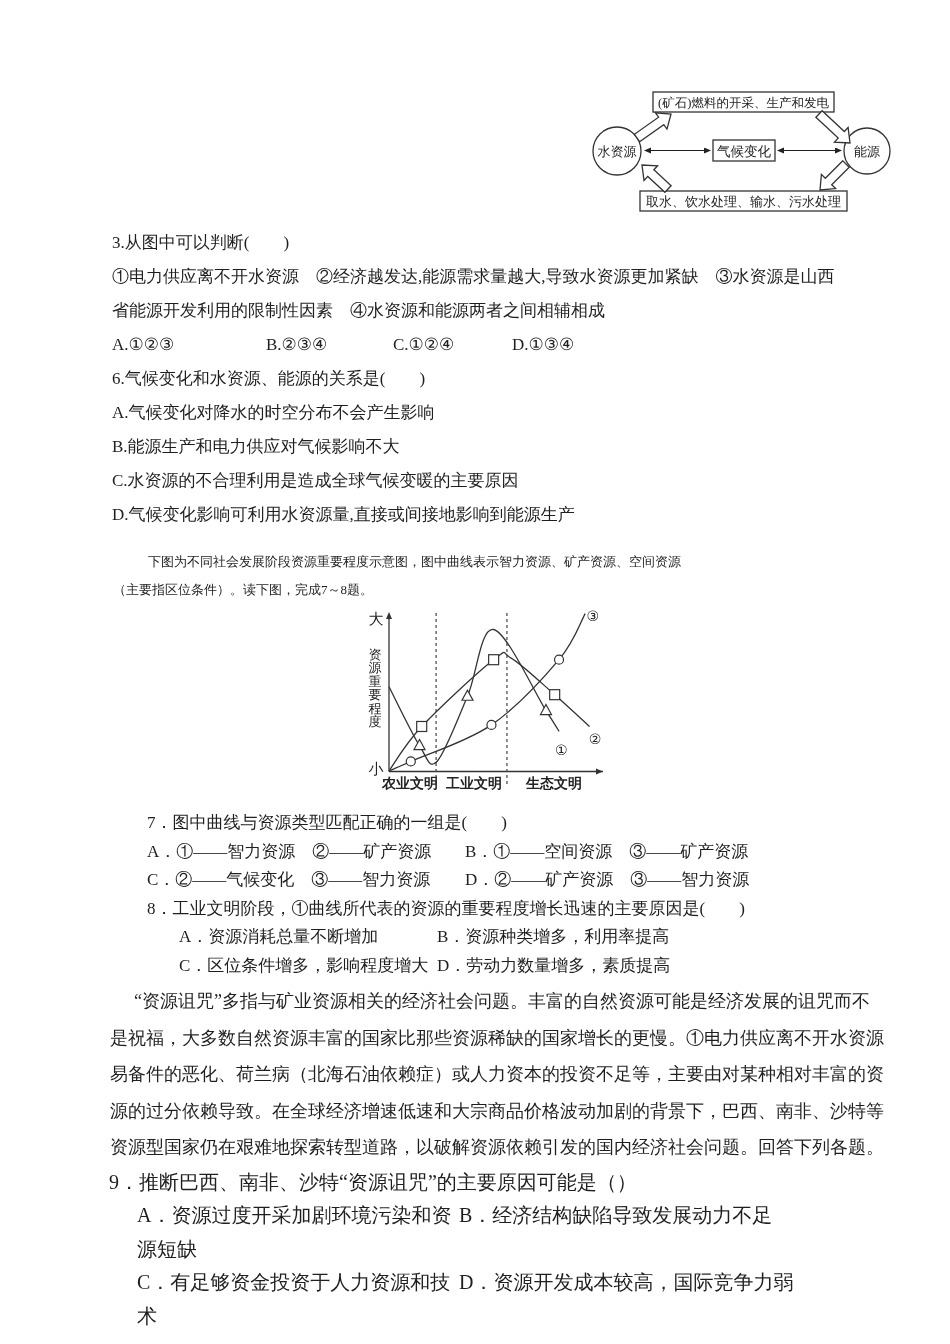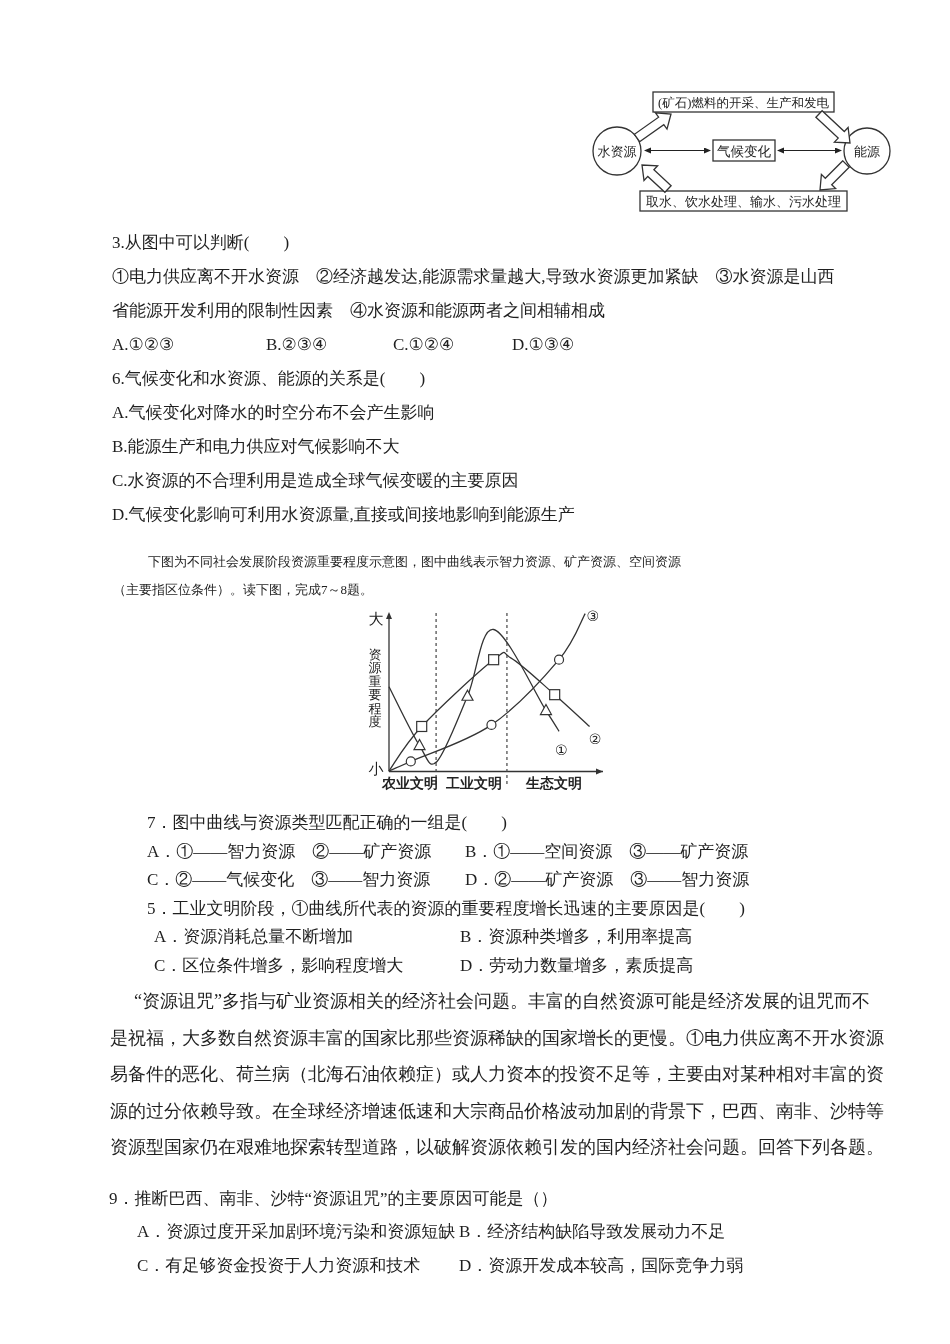--- a/index.html
+++ b/index.html
@@ -16,25 +16,25 @@
   .q56 .opt0{display:inline-block;width:154px;}
   .q56 .opt1{display:inline-block;width:127px;}
   .q56 .opt2{display:inline-block;width:119px;}
   .intro{margin-top:16px;font-size:13px;line-height:28px;}
   .intro .l1{margin-left:38px;}
   .intro .l2{margin-left:3px;}
   .chart-wrap{margin-left:255px;margin-top:0;}
   .q78{margin-left:37px;margin-top:5px;font-size:17px;line-height:28.5px;}
   .q78 .row{display:flex;}
   .q78 .colA{display:inline-block;width:318px;}
-  .q78 .q8opts{margin-left:7px;gap:48px;}
+  .q78 .q8opts{margin-left:32px;}
   .q78 .q8colA{display:inline-block;width:258px;}
   .passage{margin-top:3px;font-size:18px;line-height:36.6px;}
   .passage .first{text-indent:24px;}
-  .q9{margin-top:16px;font-size:17px;line-height:33.5px;}
+  .q9{margin-top:0;font-size:20px;line-height:33.5px;}
   .q9 .stem{margin-left:-1px;}
   .q9 .row{display:flex;margin-left:27px;}
   .q9 .colA{display:inline-block;width:322px;}
 </style>
 </head>
 <body>
 
 <div class="page">
 
   <div class="figure-wrap">
@@ -133,21 +133,21 @@
   <div class="q78">
     <div>7．图中曲线与资源类型匹配正确的一组是(　　)</div>
     <div class="row">
       <span class="colA">A．①——智力资源　②——矿产资源</span>
       <span>B．①——空间资源　③——矿产资源</span>
     </div>
     <div class="row">
       <span class="colA">C．②——气候变化　③——智力资源</span>
       <span>D．②——矿产资源　③——智力资源</span>
     </div>
-    <div>5．工业文明阶段，①曲线所代表的资源的重要程度增长迅速的主要原因是(　　)</div>
+    <div>8．工业文明阶段，①曲线所代表的资源的重要程度增长迅速的主要原因是(　　)</div>
     <div class="row q8opts">
       <span class="q8colA">A．资源消耗总量不断增加</span>
       <span>B．资源种类增多，利用率提高</span>
     </div>
     <div class="row q8opts">
       <span class="q8colA">C．区位条件增多，影响程度增大</span>
       <span>D．劳动力数量增多，素质提高</span>
     </div>
   </div>
 

